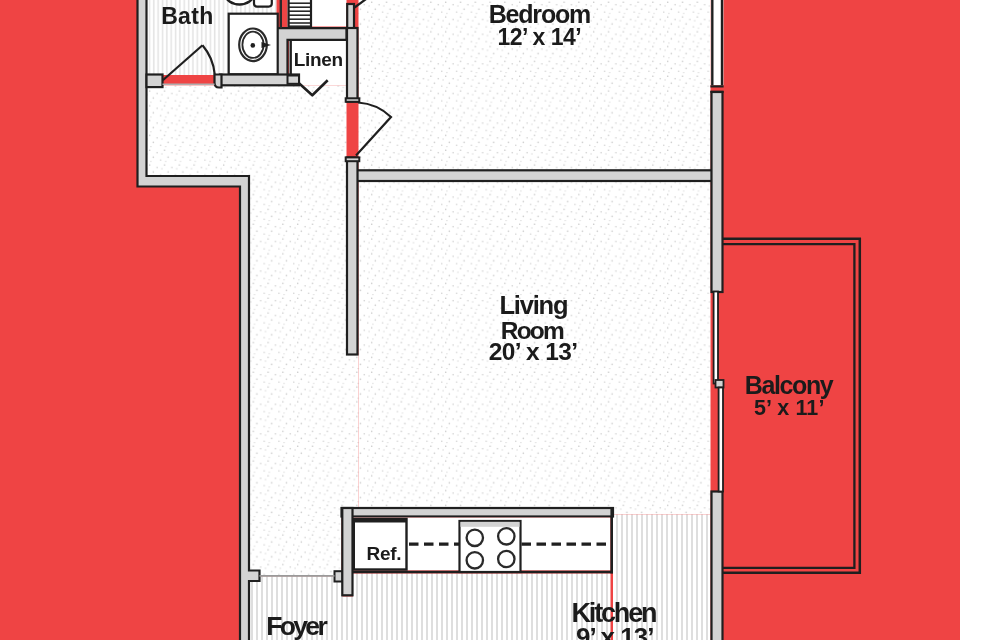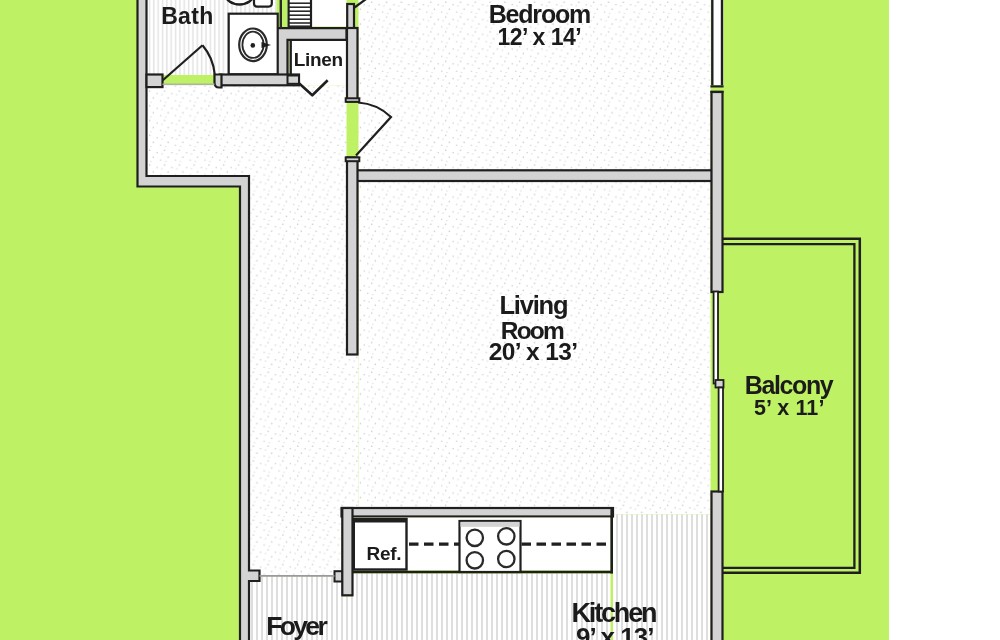--- a/index.html
+++ b/index.html
@@ -1,16 +1,16 @@
 <!DOCTYPE html>
 <html><head>
 <meta charset="utf-8">
 <style>
   html,body{margin:0;padding:0;background:#ffffff;}
-  #wrap{position:relative;width:889px;height:640px;overflow:hidden;background:#bef264;}
+  #wrap{position:relative;width:960px;height:640px;overflow:hidden;background:#ef4444;}
   svg{display:block;}
   text{font-family:"Liberation Sans",sans-serif;font-weight:bold;fill:#1b1b1b;}
 </style>
 </head>
 <body>
 <div id="wrap">
 <svg width="1000" height="640" viewBox="0 0 1000 640">
 <defs>
   <pattern id="dots" width="14.8" height="14.8" patternUnits="userSpaceOnUse">
     <rect width="14.8" height="14.8" fill="#ffffff"></rect>

